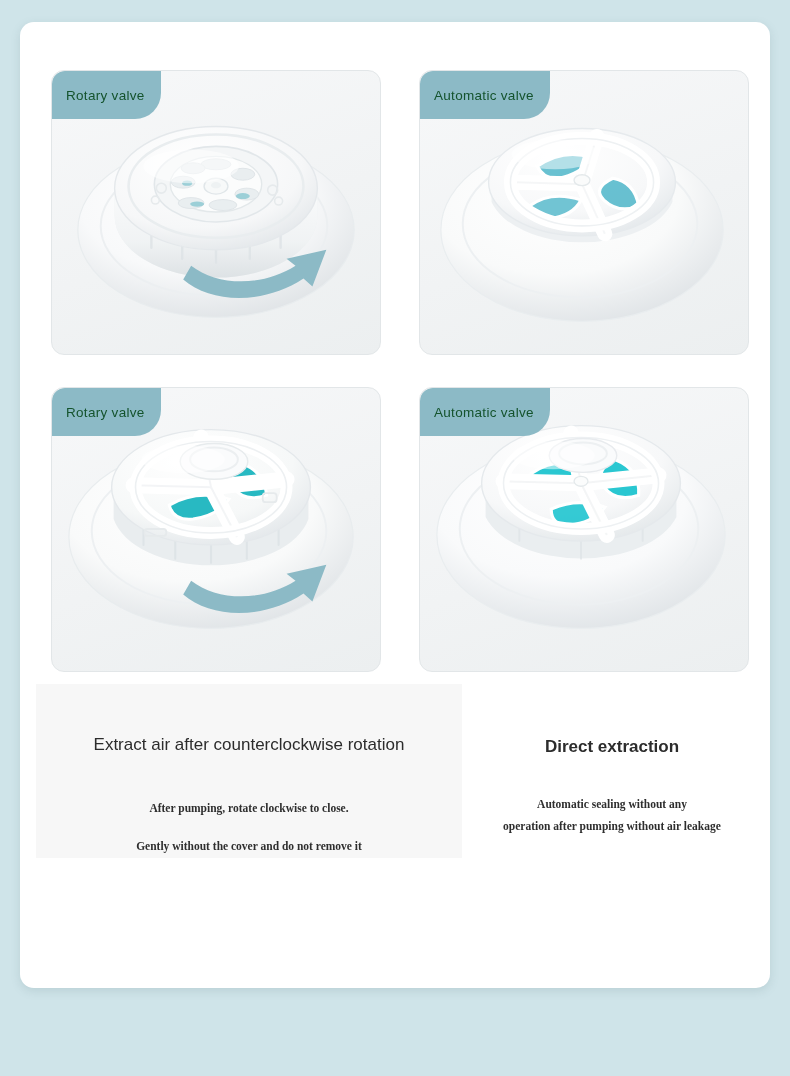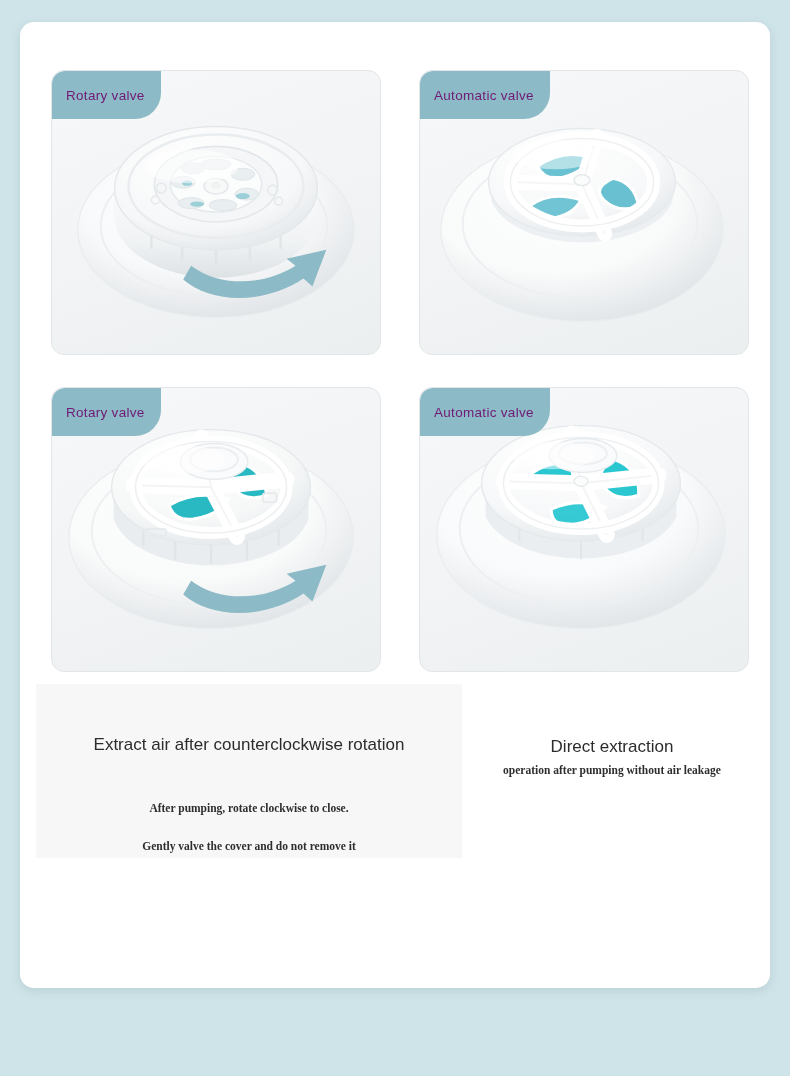--- a/index.html
+++ b/index.html
@@ -56,21 +56,21 @@
     position: absolute;
     left: 0;
     top: 0;
     height: 48px;
     padding: 0 16px 0 14px;
     display: flex;
     align-items: center;
     background: #8cbac6;
     border-top-left-radius: 13px;
     border-bottom-right-radius: 26px;
-    color: #701a75;
+    color: #14532d;
     font-size: 13.5px;
     letter-spacing: 0.3px;
     z-index: 6;
     white-space: nowrap;
   }
 
   
   .valve-stage {
     position: absolute;
     inset: 0;
@@ -104,21 +104,21 @@
   .text-col.left  { left: 16px;  width: 426px; }
   .text-col.right { left: 442px; width: 300px; }
 
   .text-heading {
     color: #2c2c2c;
     font-size: 17px;
     line-height: 1;
     white-space: nowrap;
   }
   .text-col.left  .text-heading { margin-top: 52px; }
-  .text-col.right .text-heading { margin-top: 54px; }
+  .text-col.right .text-heading { margin-top: 54px; font-weight: bold; }
 
   .text-sub {
     color: #2e2e2e;
     font-size: 11.5px;
     font-weight: bold;
     line-height: 1;
     white-space: nowrap;
     font-family: Liberation Serif, serif;
   }
   .text-col.left  .sub1 { margin-top: 50px; }
@@ -434,23 +434,24 @@
     </div>
 
   </div>
 
   <div class="text-row">
     <div class="text-panel-bg"></div>
 
     <div class="text-col left">
       <div class="text-heading">Extract air after counterclockwise rotation</div>
       <div class="text-sub sub1">After pumping, rotate clockwise to close.</div>
-      <div class="text-sub sub2">Gently valve the cover and do not remove it</div>
+      <div class="text-sub sub2">Gently without the cover and do not remove it</div>
     </div>
 
     <div class="text-col right">
       <div class="text-heading">Direct extraction</div>
+      <div class="text-sub sub1">Automatic sealing without any</div>
       <div class="text-sub sub2">operation after pumping without air leakage</div>
     </div>
   </div>
 
 
 </div>
 
 </body></html>

